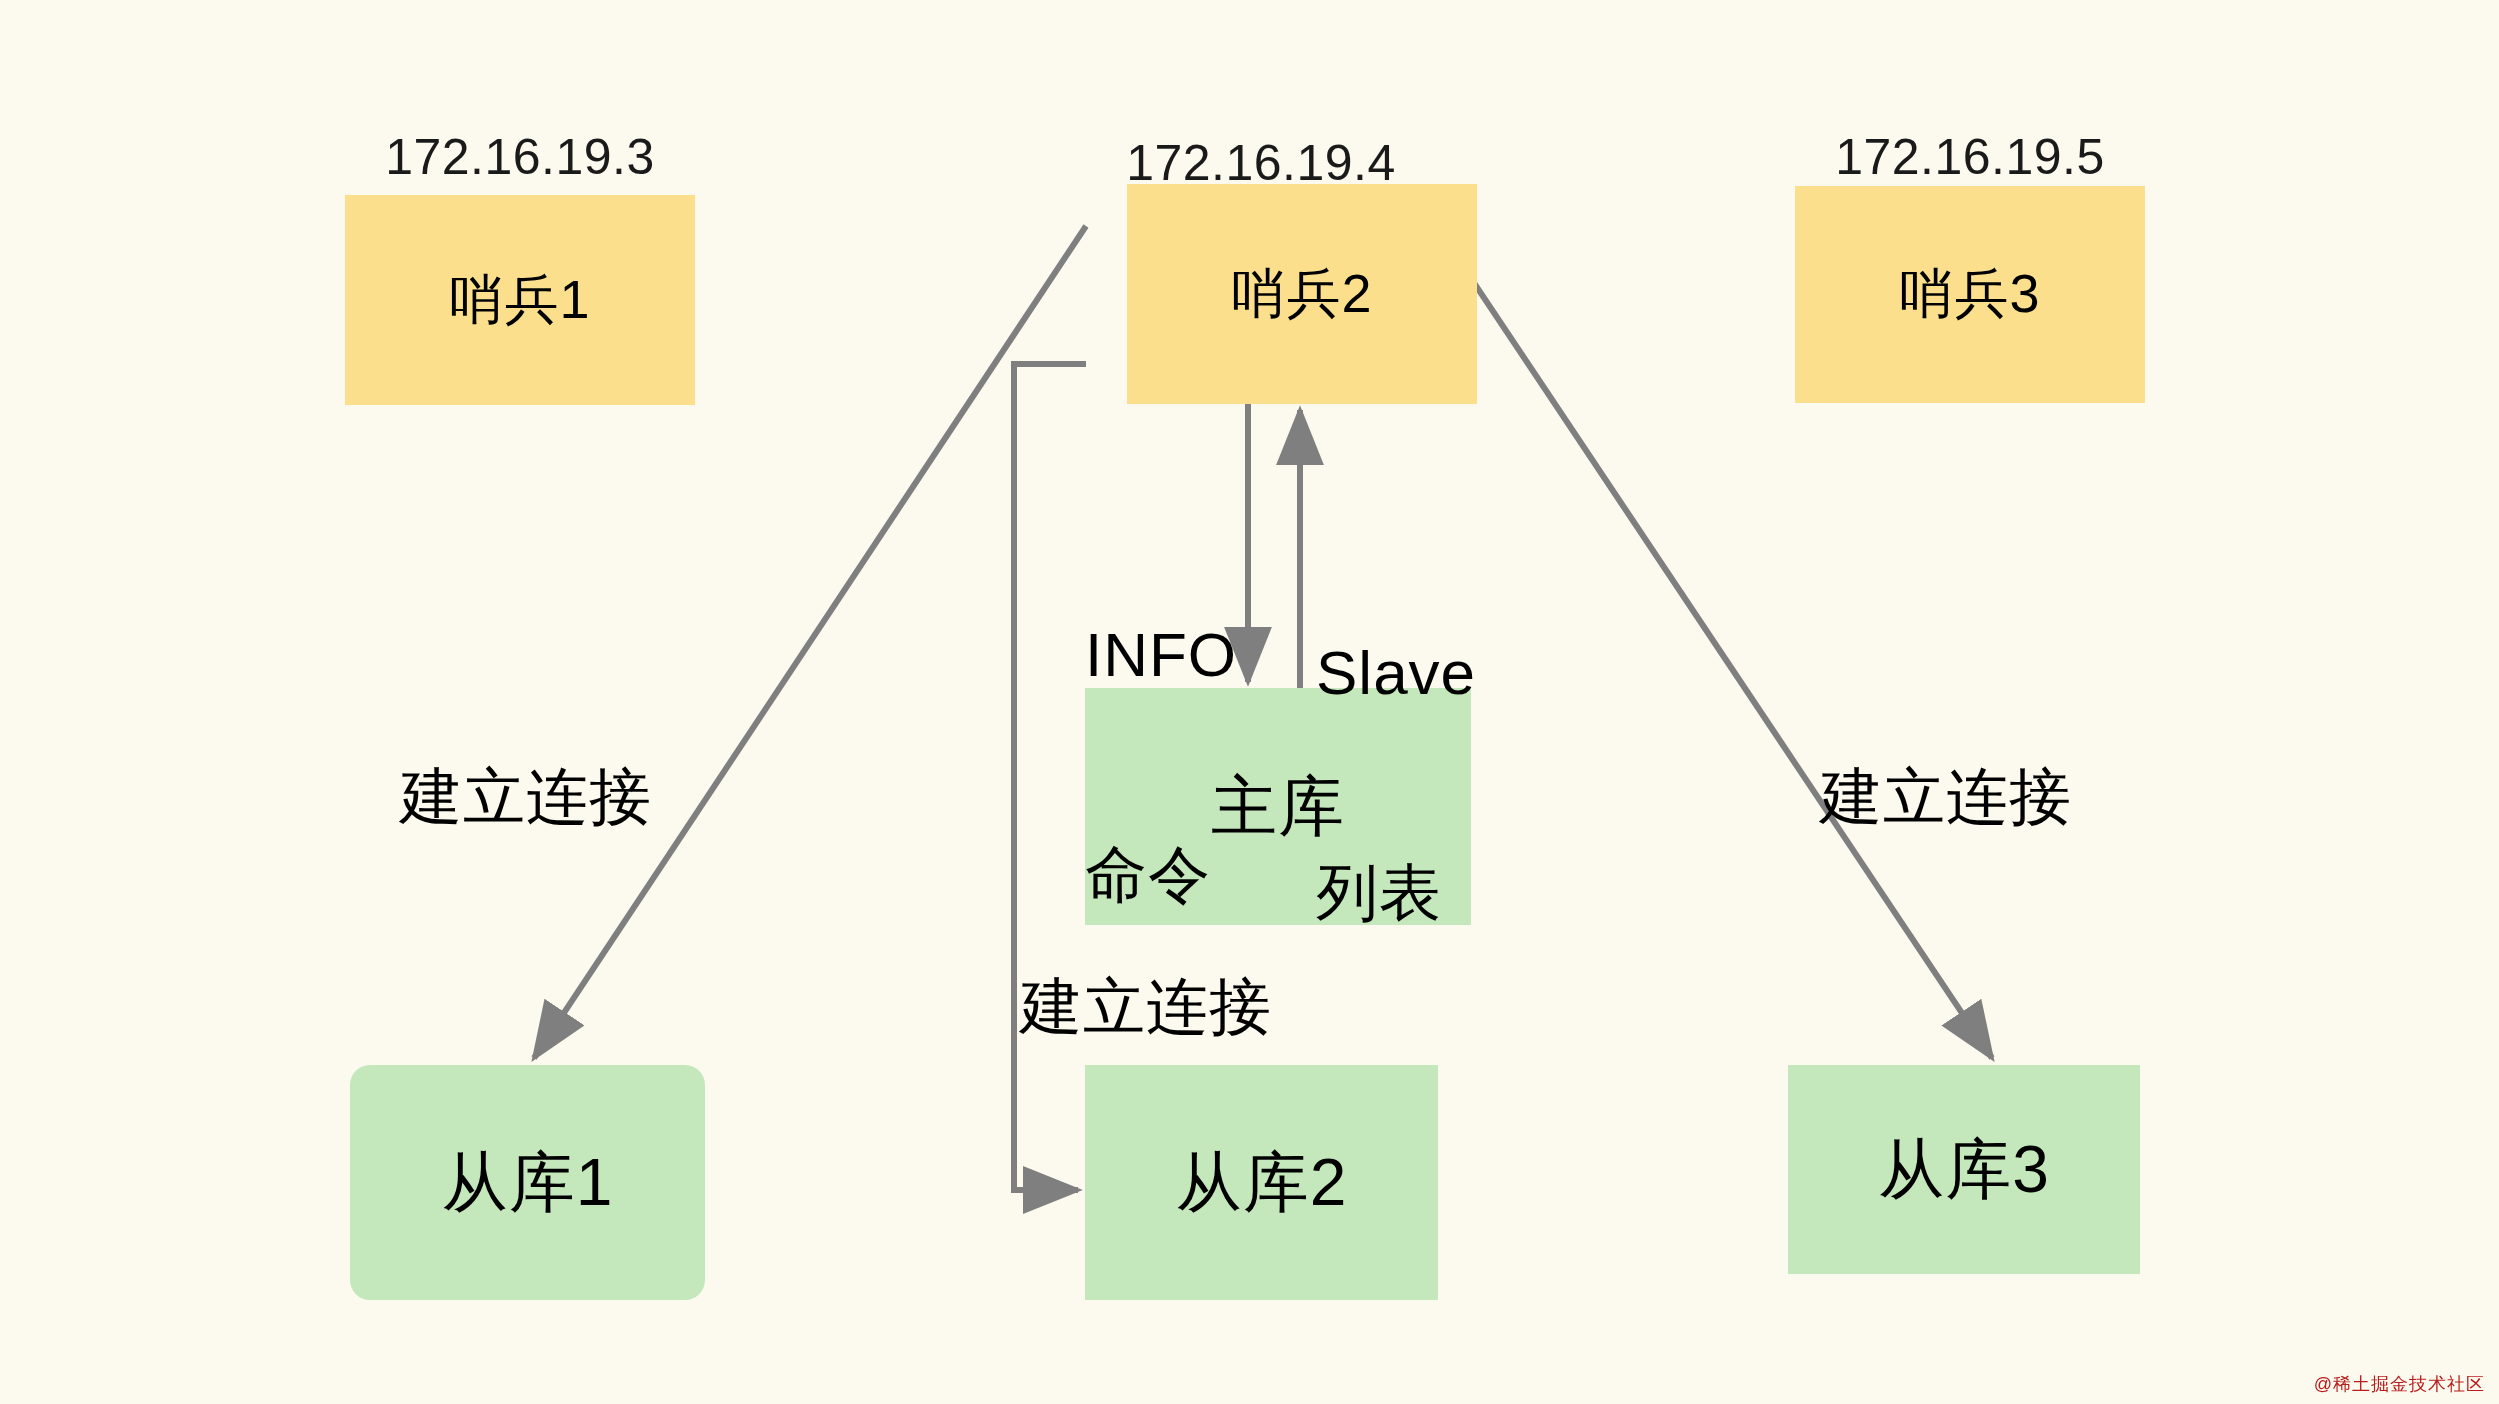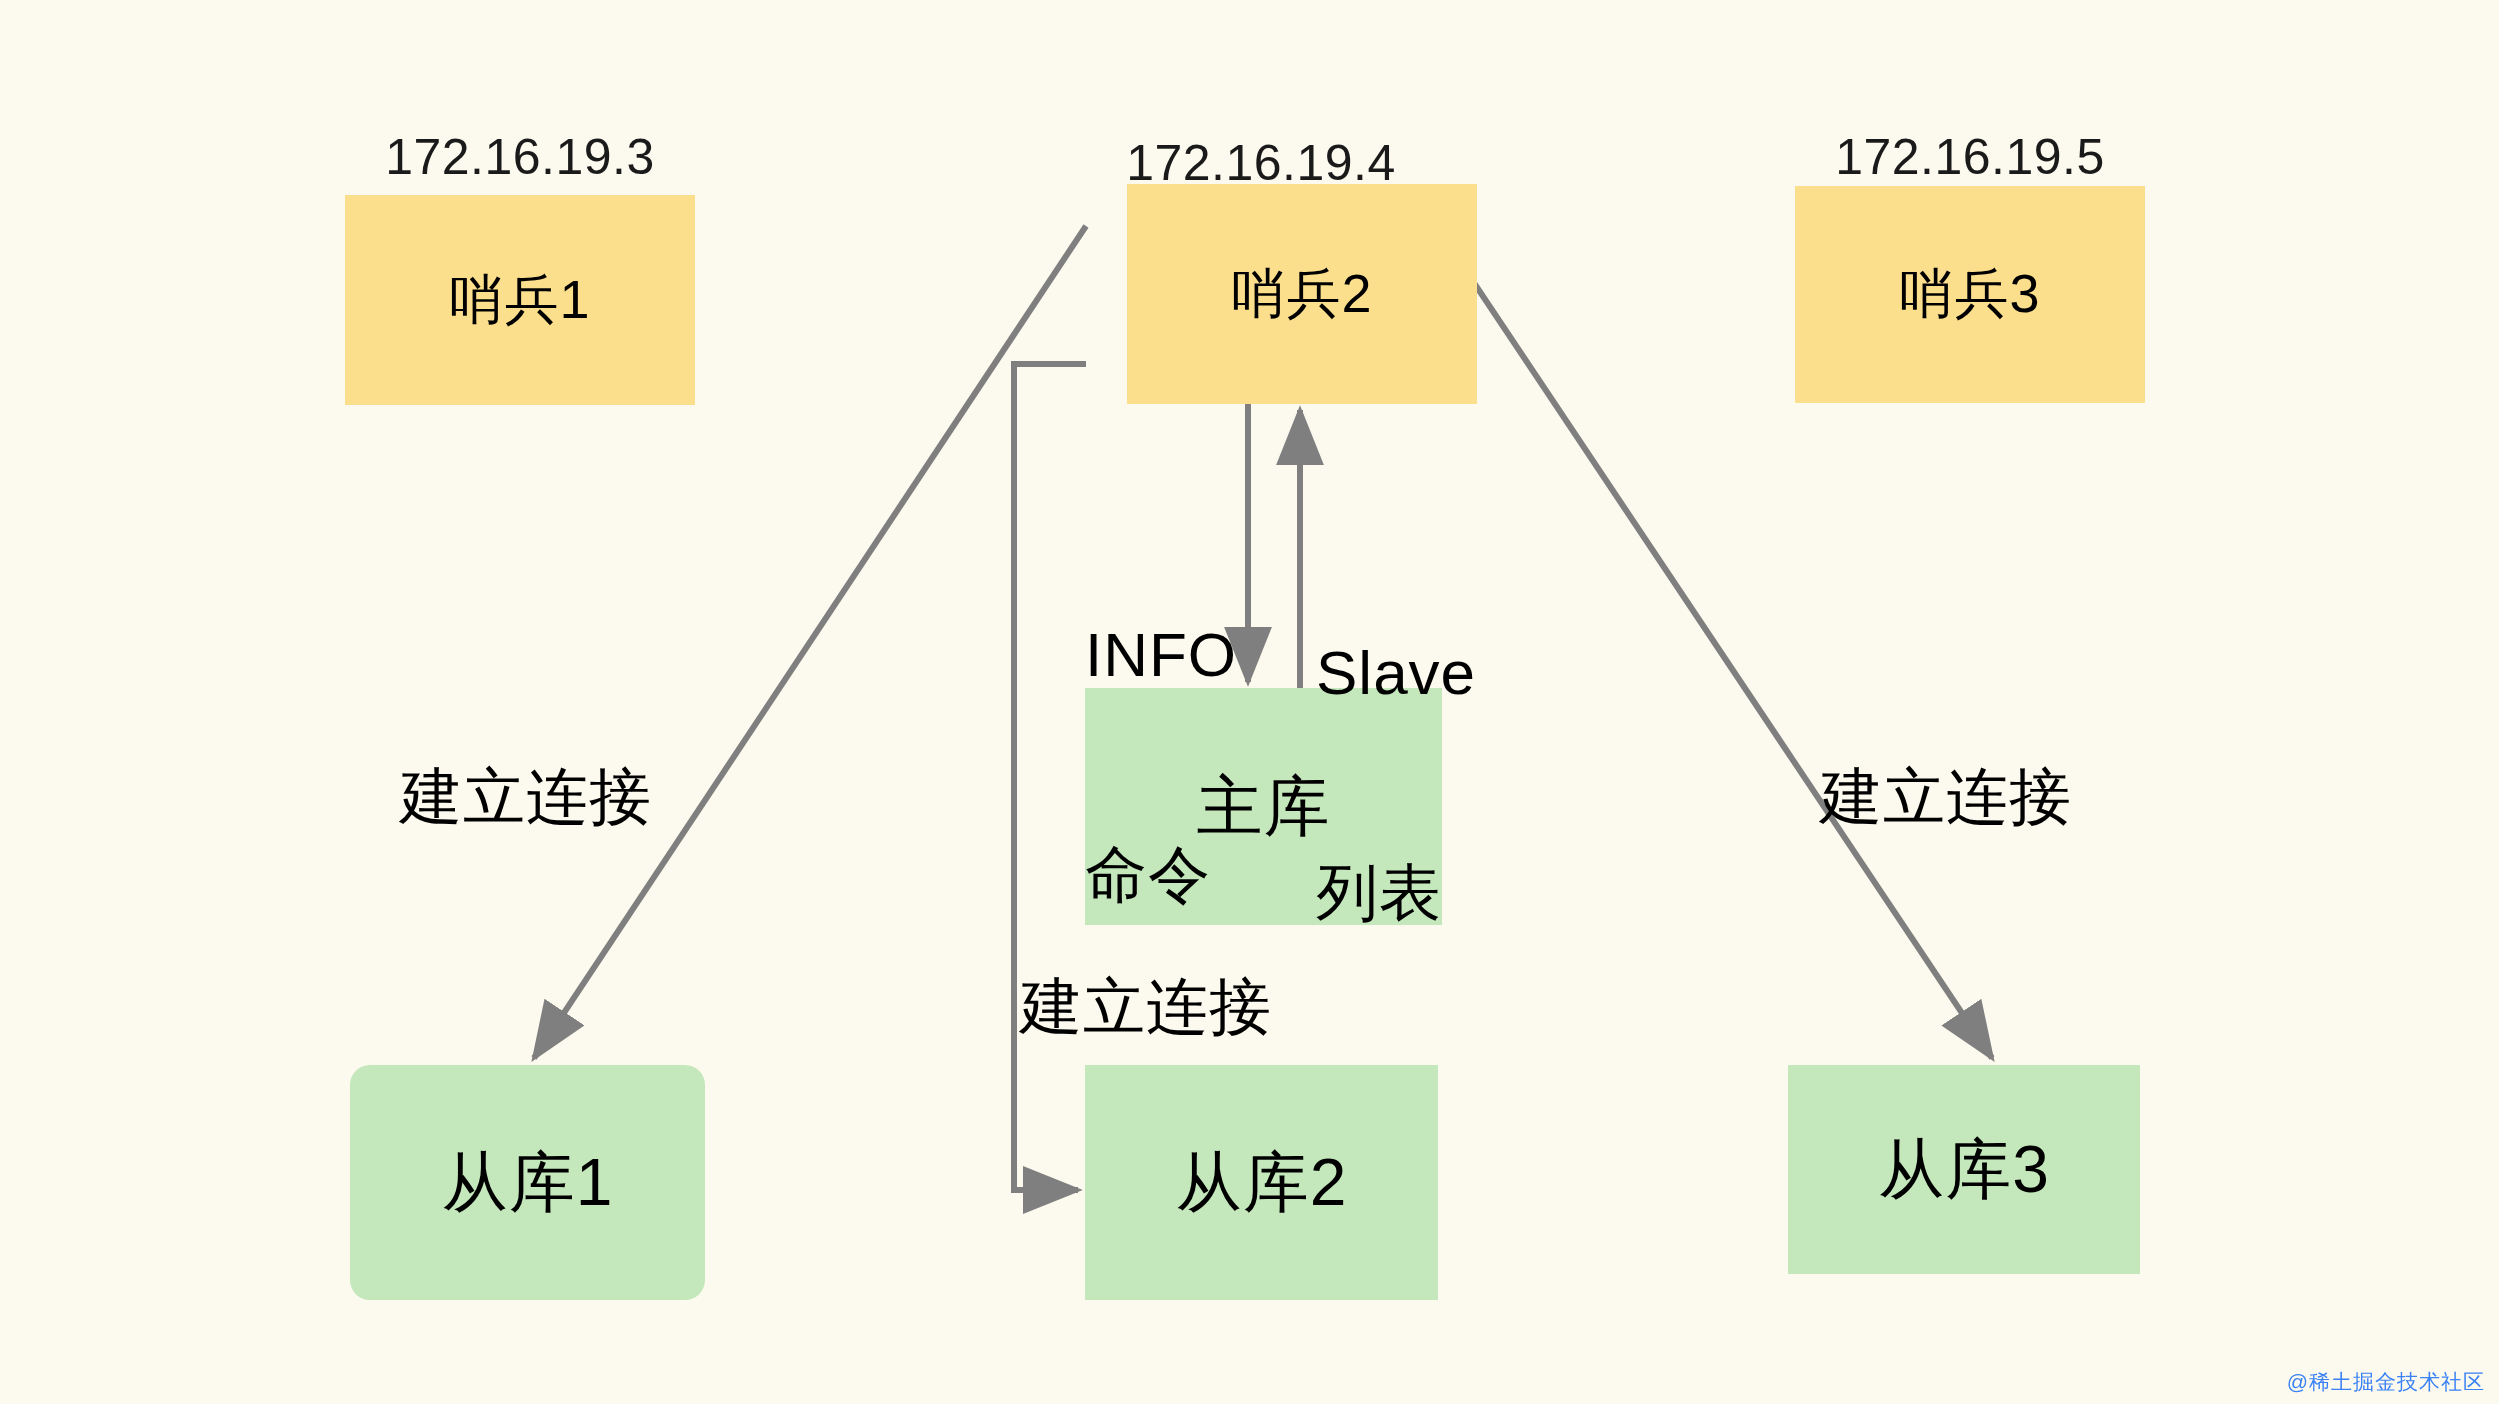--- a/index.html
+++ b/index.html
@@ -53,22 +53,22 @@
     left: 0;
     top: 0;
     width: 2499px;
     height: 1404px;
     pointer-events: none;
   }
   .watermark {
     position: absolute;
     right: 14px;
     bottom: 8px;
-    font-size: 21px;
-    color: #3b82f6;
+    font-size: 18px;
+    color: #b91c1c;
     letter-spacing: 1px;
     white-space: nowrap;
   }
 </style>
 </head>
 <body>
 
 <div id="canvas">
 
   <svg id="edges" viewBox="0 0 2499 1404" width="2499" height="1404">
@@ -94,21 +94,21 @@
   <div class="ip-label" style="left:1086px; top:134px; width:350px;">172.16.19.4</div>
 
   <div class="ip-label" style="left:1795px; top:128px; width:350px;">172.16.19.5</div>
 
   <div class="node node-sentinel" style="left:345px; top:195px; width:350px; height:210px;">哨兵1</div>
 
   <div class="node node-sentinel" style="left:1086px; top:184px; width:350px; height:220px;margin-left:41px;">哨兵2</div>
 
   <div class="node node-sentinel" style="left:1795px; top:186px; width:350px; height:217px;">哨兵3</div>
 
-  <div class="node node-db" style="left:1085px; top:688px; width:357px; height:237px;">主库</div>
+  <div class="node node-db" style="left:1085px; top:688px; width:386px; height:237px;">主库</div>
 
   <div class="node node-db" style="left:350px; top:1065px; width:355px; height:235px;border-radius:20px;">从库1</div>
 
   <div class="node node-db" style="left:1085px; top:1065px; width:353px; height:235px;">从库2</div>
 
   <div class="node node-db" style="left:1788px; top:1065px; width:352px; height:209px;">从库3</div>
 
   <div class="edge-label" style="left:400px; top:760px;">建立连接</div>
 
   <div class="edge-label" style="left:1820px; top:760px;">建立连接</div>

